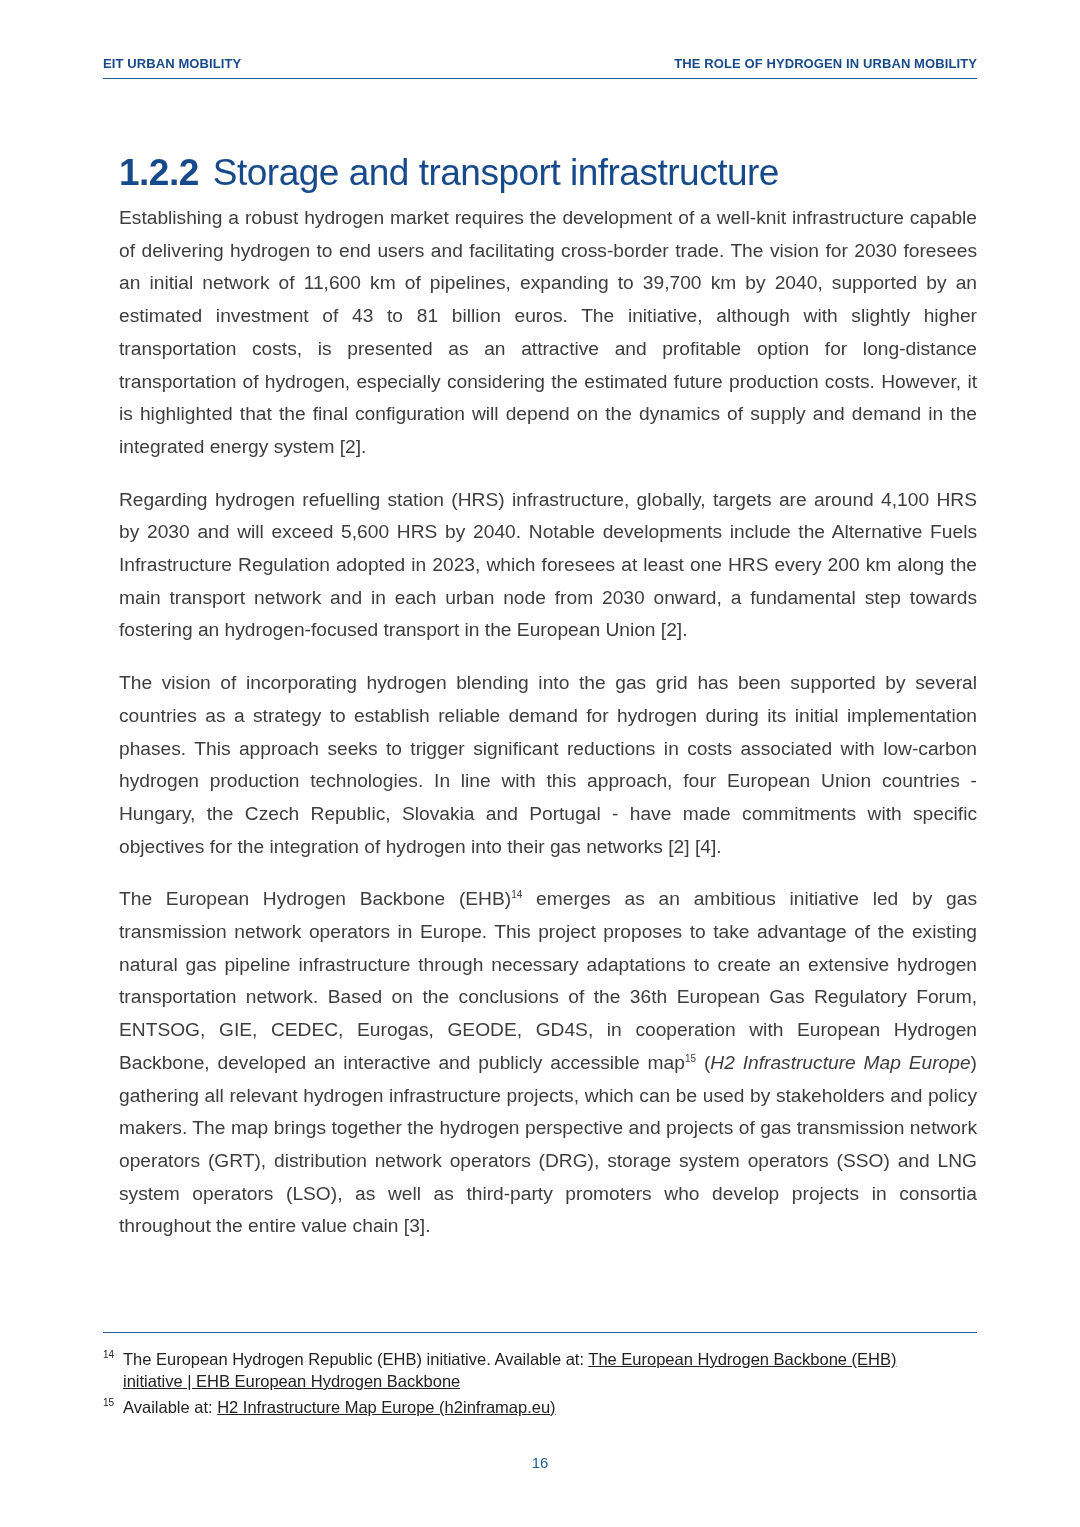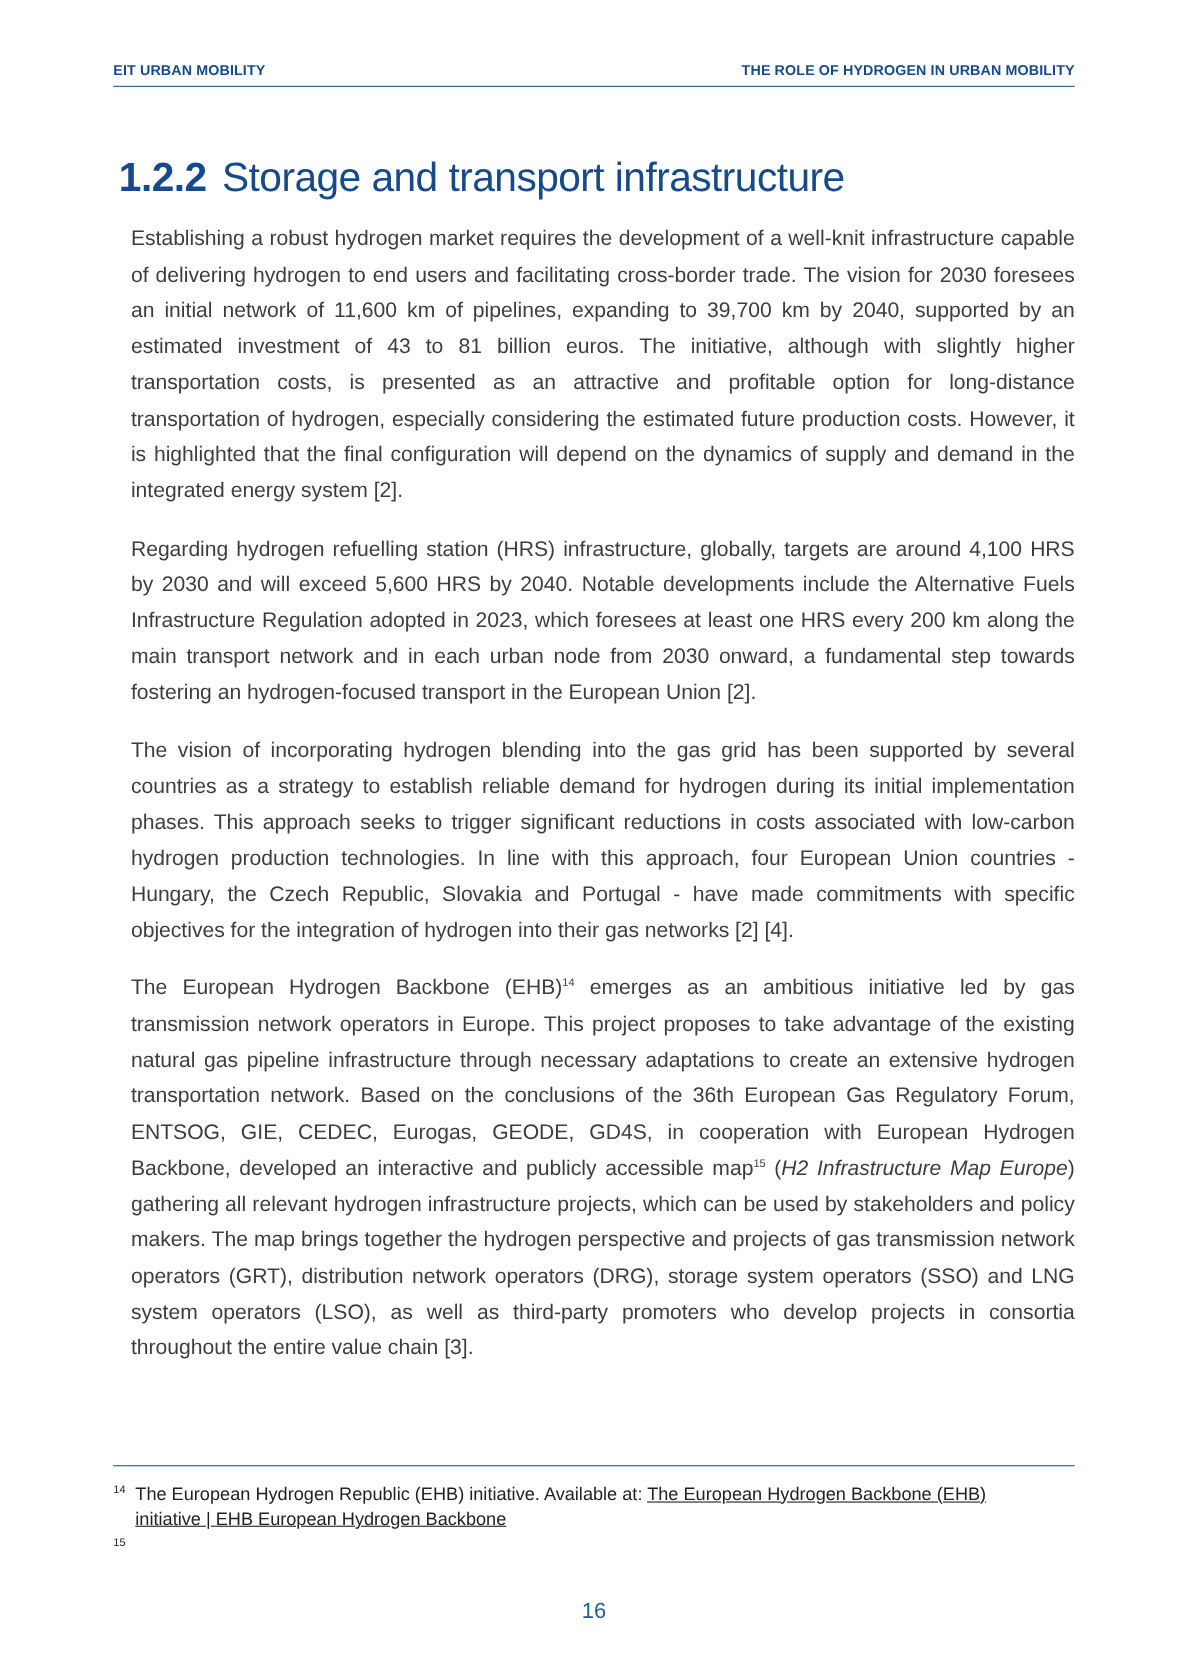--- a/index.html
+++ b/index.html
@@ -1,29 +1,29 @@
 <!DOCTYPE html>
 <html><head>
 <meta charset="utf-8">
 <style>
   html, body { margin:0; padding:0; background:#ffffff; }
   body { width:1080px; height:1527px; position:relative; overflow:hidden; font-family:"Liberation Sans", sans-serif; color:#3a3a3a; }
   .header { position:absolute; left:103px; right:103px; top:56px; height:22px; border-bottom:1.5px solid #1f5d96; display:flex; justify-content:space-between; align-items:flex-start; }
   .header span { font-family:"Liberation Sans", sans-serif; font-weight:bold; font-size:13px; color:#174a8b; letter-spacing:0.1px; }
-  .title { position:absolute; left:103px; top:136px; font-size:37px; color:#174a8b; margin:5px; font-weight:normal; letter-spacing:-0.5px; }
+  .title { position:absolute; left:103px; top:136px; font-size:37px; color:#174a8b; margin:16px; font-weight:normal; letter-spacing:-0.5px; }
   .title .num { font-weight:bold; margin-right:14px; }
   .body { position:absolute; left:103px; width:874px; top:202px; }
   .body p { margin:0 0 20px 16px; font-size:19.2px; line-height:32.7px; text-align:justify; color:#3d3d3d; }
   sup { font-size:10px; line-height:0; vertical-align:super; }
   .fn-rule { position:absolute; left:103px; right:103px; top:1332px; border-top:1.5px solid #1f5d96; }
   .footnotes { position:absolute; left:103px; width:800px; top:1348px; font-size:16.5px; line-height:22px; color:#222; }
   .fn { display:flex; margin-bottom:4px; }
   .fn .mark { width:20px; font-size:10px; line-height:14px; flex:none; }
   .fn a { color:#222; text-decoration:underline; }
-  .page-num { position:absolute; left:0; right:0; top:1454px; text-align:center; font-size:20px; color:#1f5d96; }
+  .page-num { position:absolute; left:0; right:0; top:1454px; text-align:center; font-size:15px; color:#1f5d96; }
 </style>
 </head>
 <body>
 
 <div class="header">
   <span>EIT URBAN MOBILITY</span>
   <span>THE ROLE OF HYDROGEN IN URBAN MOBILITY</span>
 </div>
 
 <h1 class="title"><span class="num">1.2.2</span><span>Storage and transport infrastructure</span></h1>
@@ -37,16 +37,17 @@
 
 <div class="fn-rule"></div>
 
 <div class="footnotes">
   <div class="fn">
     <span class="mark">14</span>
     <span><span>The European Hydrogen Republic (EHB) initiative. Available at: </span><a>The European Hydrogen Backbone (EHB) initiative | EHB European Hydrogen Backbone</a></span>
   </div>
   <div class="fn">
     <span class="mark">15</span>
+    <span><span>Available at: </span><a>H2 Infrastructure Map Europe (h2inframap.eu)</a></span>
   </div>
 </div>
 
 <div class="page-num">16</div>
 
 </body></html>

